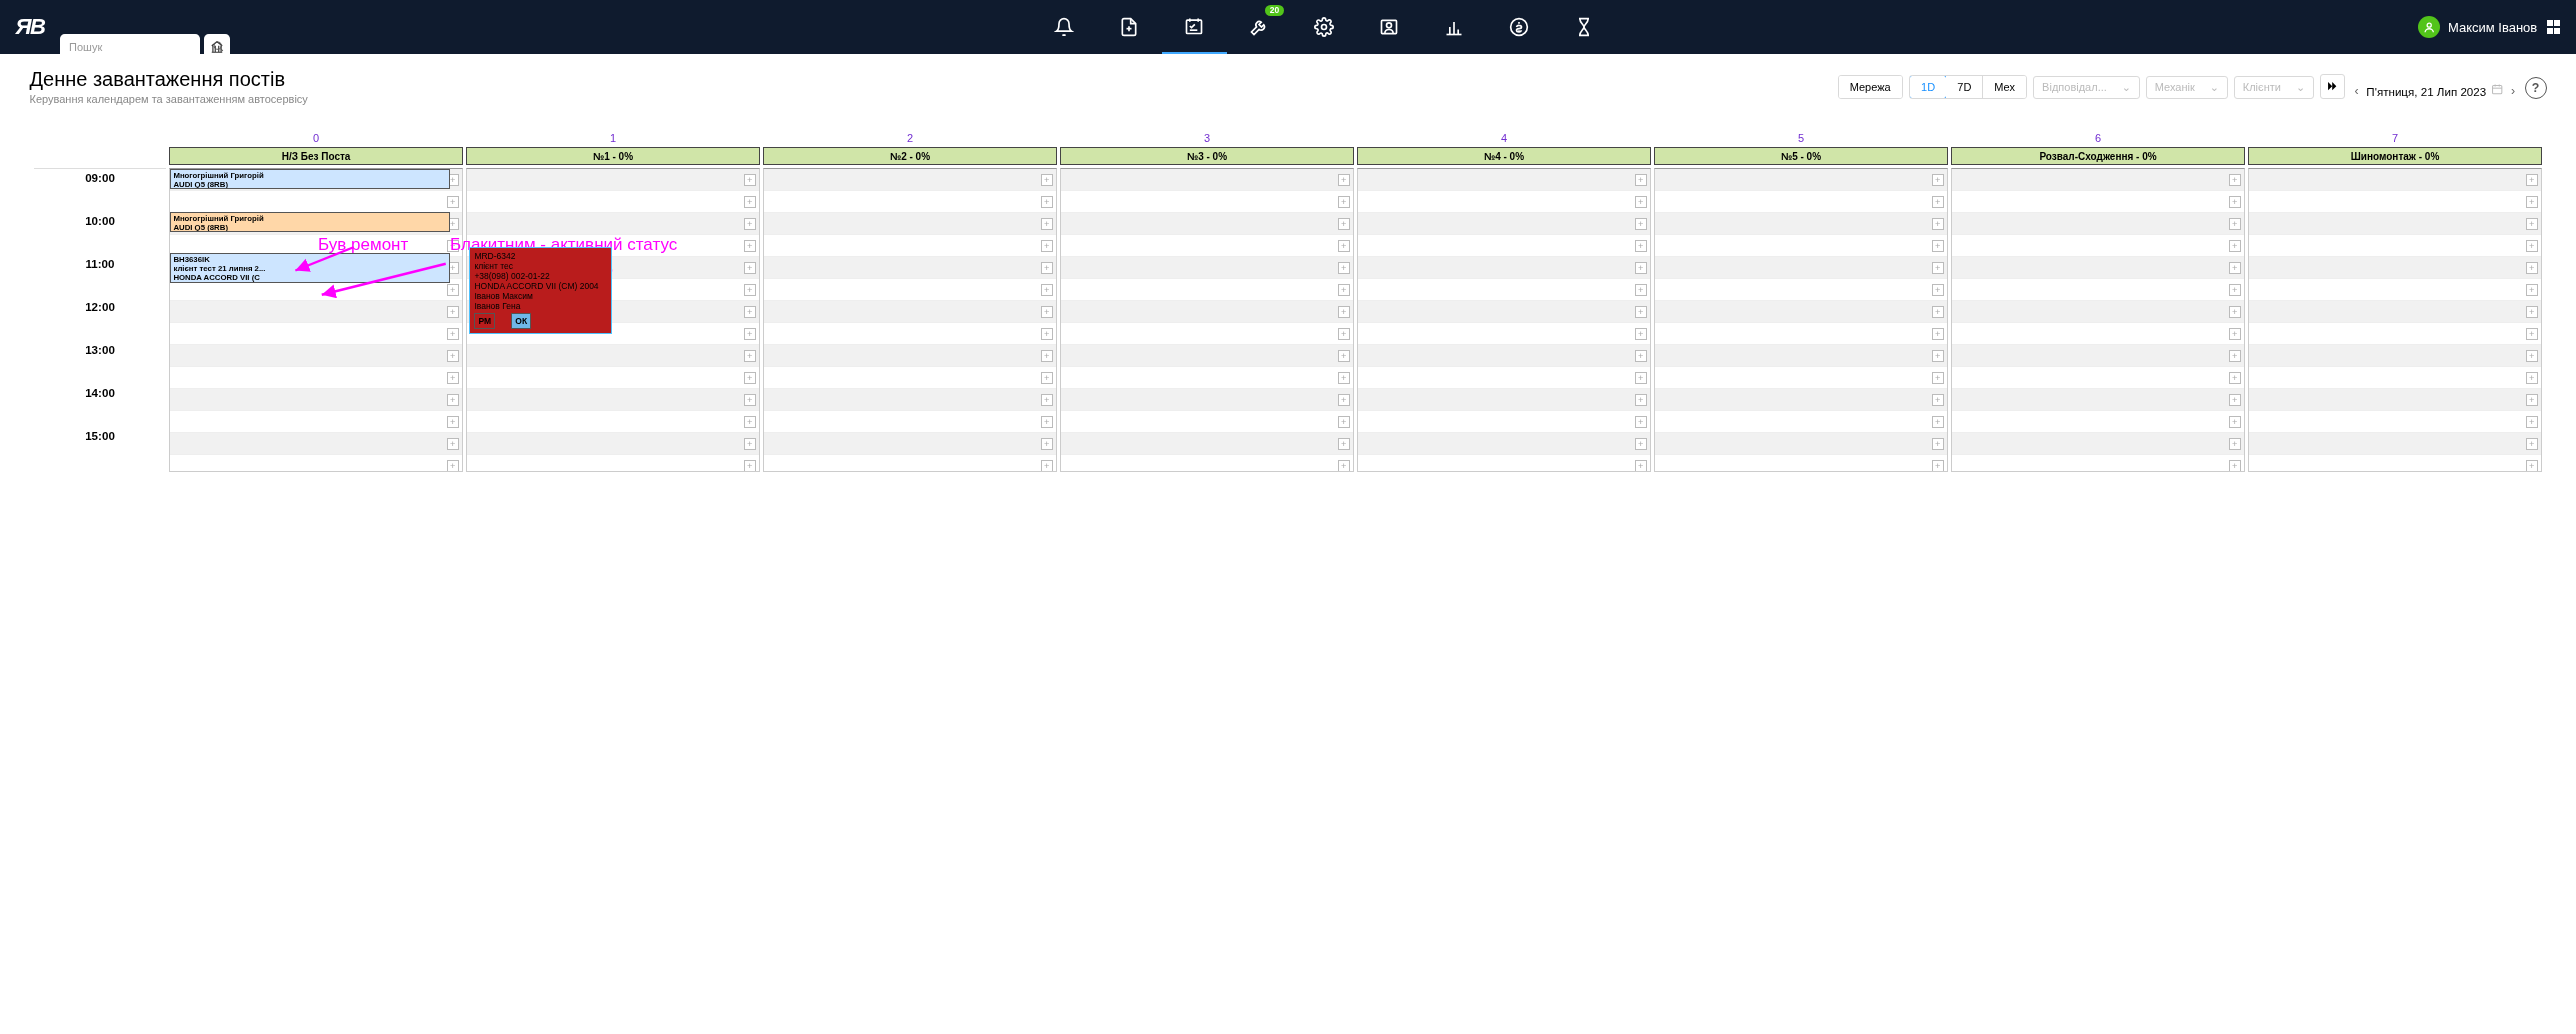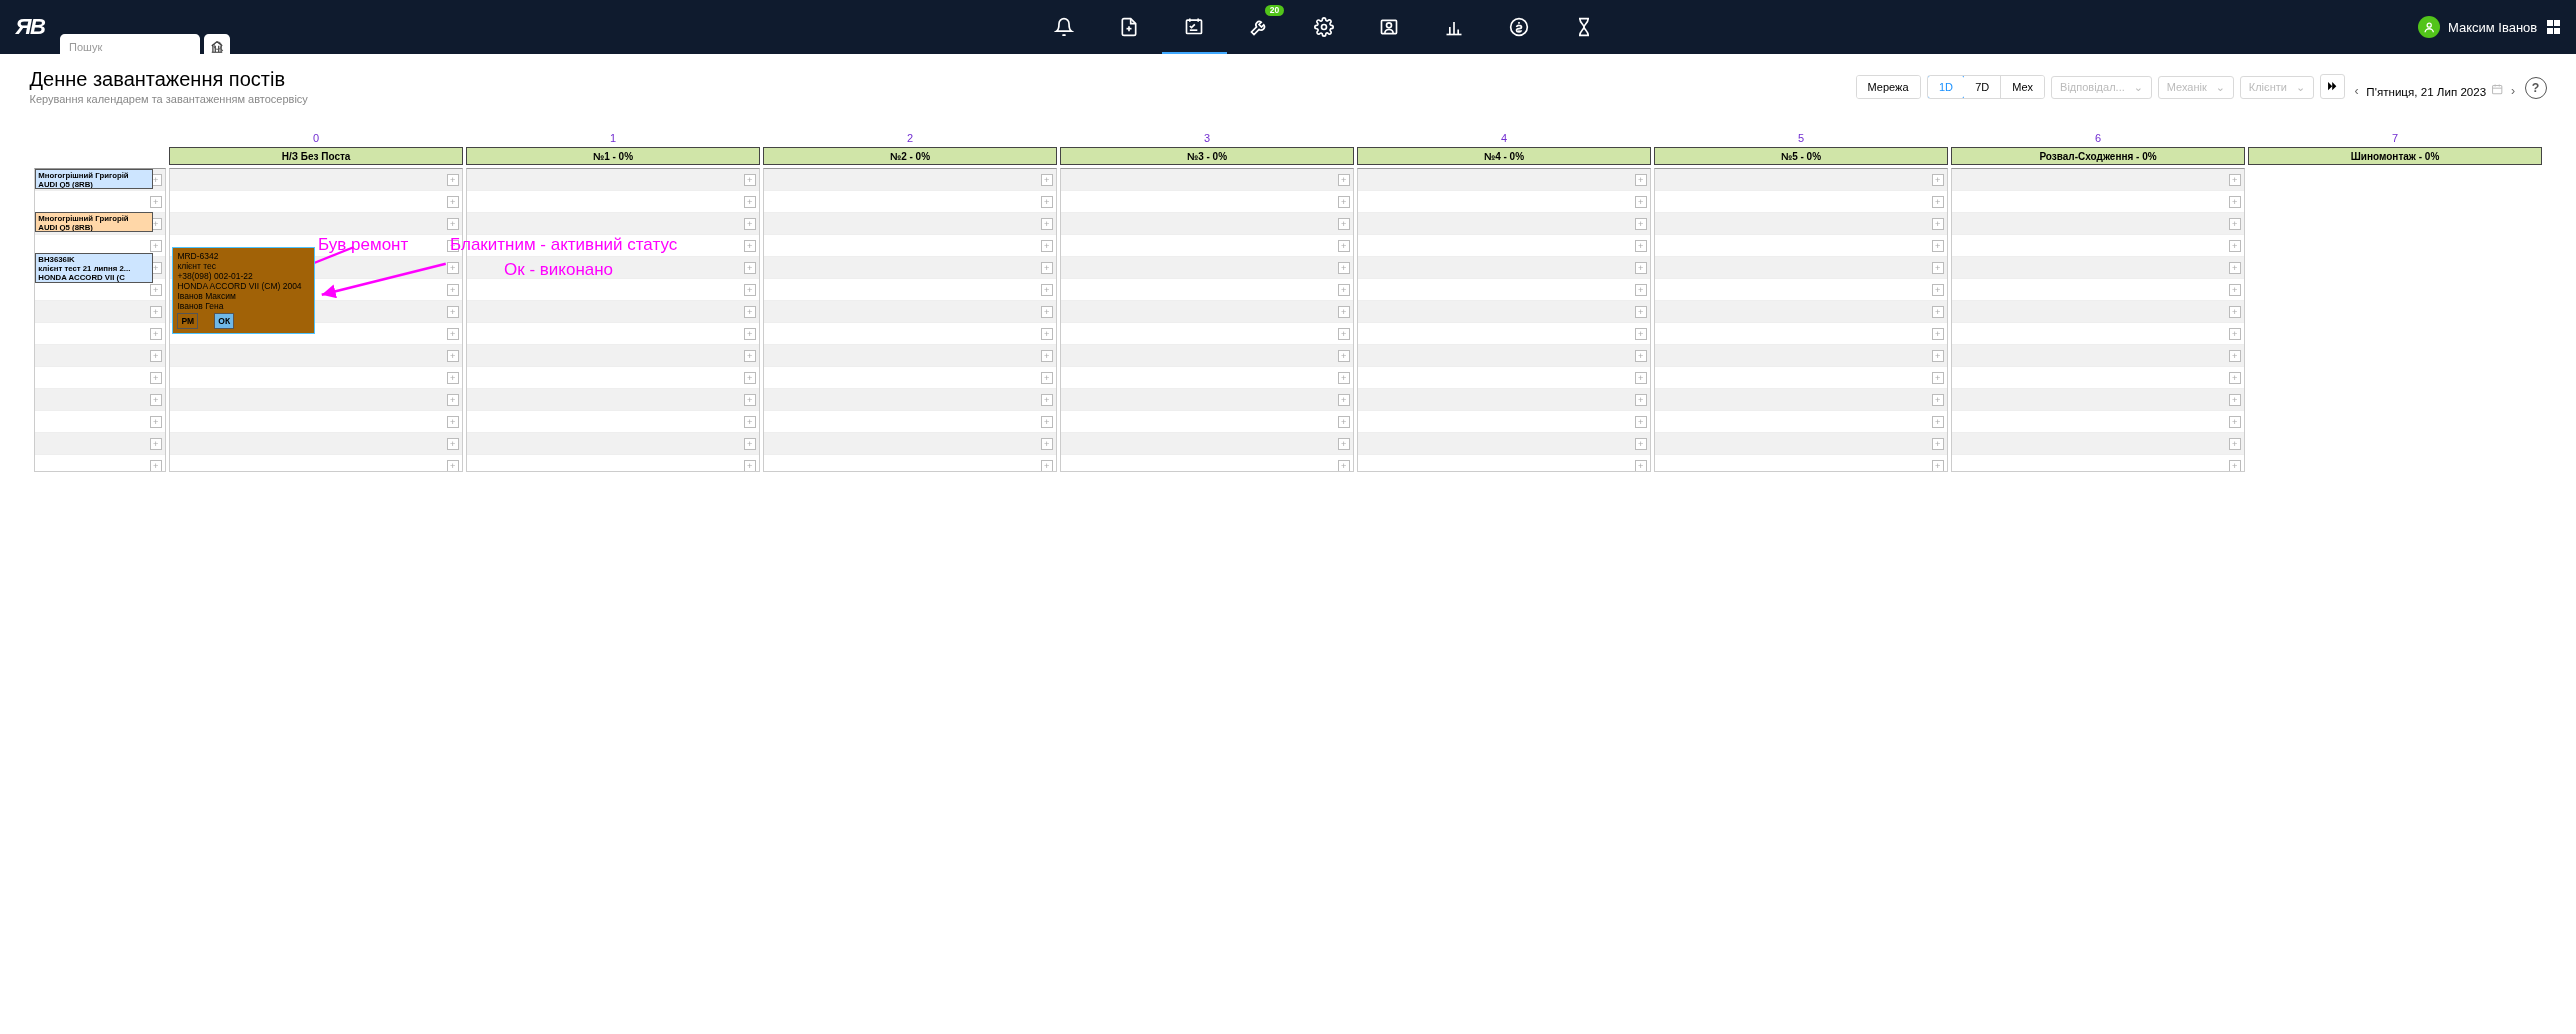--- a/index.html
+++ b/index.html
@@ -68,21 +68,21 @@
   .seg { display: inline-flex; border: 0.8px solid var(--border); border-radius: 3.1px; overflow: hidden; }
   .seg button {
     border: none; background: #fff; padding: 4.7px 11px; font-size: 11px; cursor: pointer;
     border-right: 0.8px solid var(--border);
   }
   .seg button:last-child { border-right: none; }
   .seg button.sel { color: var(--accent-blue); border: 0.8px solid var(--accent-blue); border-radius:3.1px; margin:-0.8px;}
   .sel-filter {
     border: 0.8px solid var(--border); border-radius: 3.1px; background: #fff;
     padding: 3.9px 7.8px; font-size: 11px; color: #bbb; min-width: 74px;
-    display: flex; justify-content: space-between; align-items: center; gap:9px;
+    display: flex; justify-content: space-between; align-items: center; gap:15px;
   }
   .sel-filter .chev { color: #bbb; }
   .ff-btn {
     border: 0.8px solid var(--border); border-radius: 3.1px; background: #fff;
     width: 25px; height: 25px; display: flex; align-items: center; justify-content: center; cursor:pointer;
   }
   .dateblock { display: flex; align-items: center; gap: 4.7px; position:relative; }
   .dateblock .arrow { font-size: 12.4px; color: #666; cursor: pointer; padding:0 3.1px;}
   .dateblock .lbl { font-size: 11.6px; }
   .dateblock .cal { color: #bbb; }
@@ -130,21 +130,21 @@
   .card {
     position: absolute; left: 0; right: 11.6px;
     border: 0.8px solid #555; font-size: 7.8px; line-height: 9.3px;
     padding: 0.8px 2.3px; overflow: hidden; font-weight:700;
   }
   .card.blue { background: #cde5ff; }
   .card.orange { background: #ffd7a8; }
   
   .tip {
     position: absolute; left: 1.6px; top: 78px;
-    width: 143px; background: #a16207;
+    width: 143px; background: #b91c1c;
     border: 1.6px solid #4dc3ff; padding: 3.1px 4.7px 4.7px;
     font-size: 8.5px; line-height: 10px; z-index: 5;
   }
   .tip .line { white-space: nowrap; overflow:hidden; }
   .tip .btns { margin-top: 2.3px; display: flex; gap: 16px; }
   .tip .btns span {
     border: 0.8px solid #555; padding: 1.6px 3.1px; font-size: 8.5px; font-weight:700;
   }
   .tip .btns .ok { background: #6fb8e8; }
 
@@ -321,20 +321,29 @@
     <div></div>
     <div class="col-head">Н/З Без Поста</div>
     <div class="col-head">№1 - 0%</div>
     <div class="col-head">№2 - 0%</div>
     <div class="col-head">№3 - 0%</div>
     <div class="col-head">№4 - 0%</div>
     <div class="col-head">№5 - 0%</div>
     <div class="col-head">Розвал-Сходження - 0%</div>
     <div class="col-head">Шиномонтаж - 0%</div>
 
+    <div class="timecol">
+      <div class="timecell">09:00</div>
+      <div class="timecell">10:00</div>
+      <div class="timecell">11:00</div>
+      <div class="timecell">12:00</div>
+      <div class="timecell">13:00</div>
+      <div class="timecell">14:00</div>
+      <div class="timecell">15:00</div>
+    </div>
 
     <div class="daycol">
       <div class="row">
           <div class="plus">+</div>
         </div>
       <div class="row">
           <div class="plus">+</div>
         </div>
       <div class="row">
           <div class="plus">+</div>

